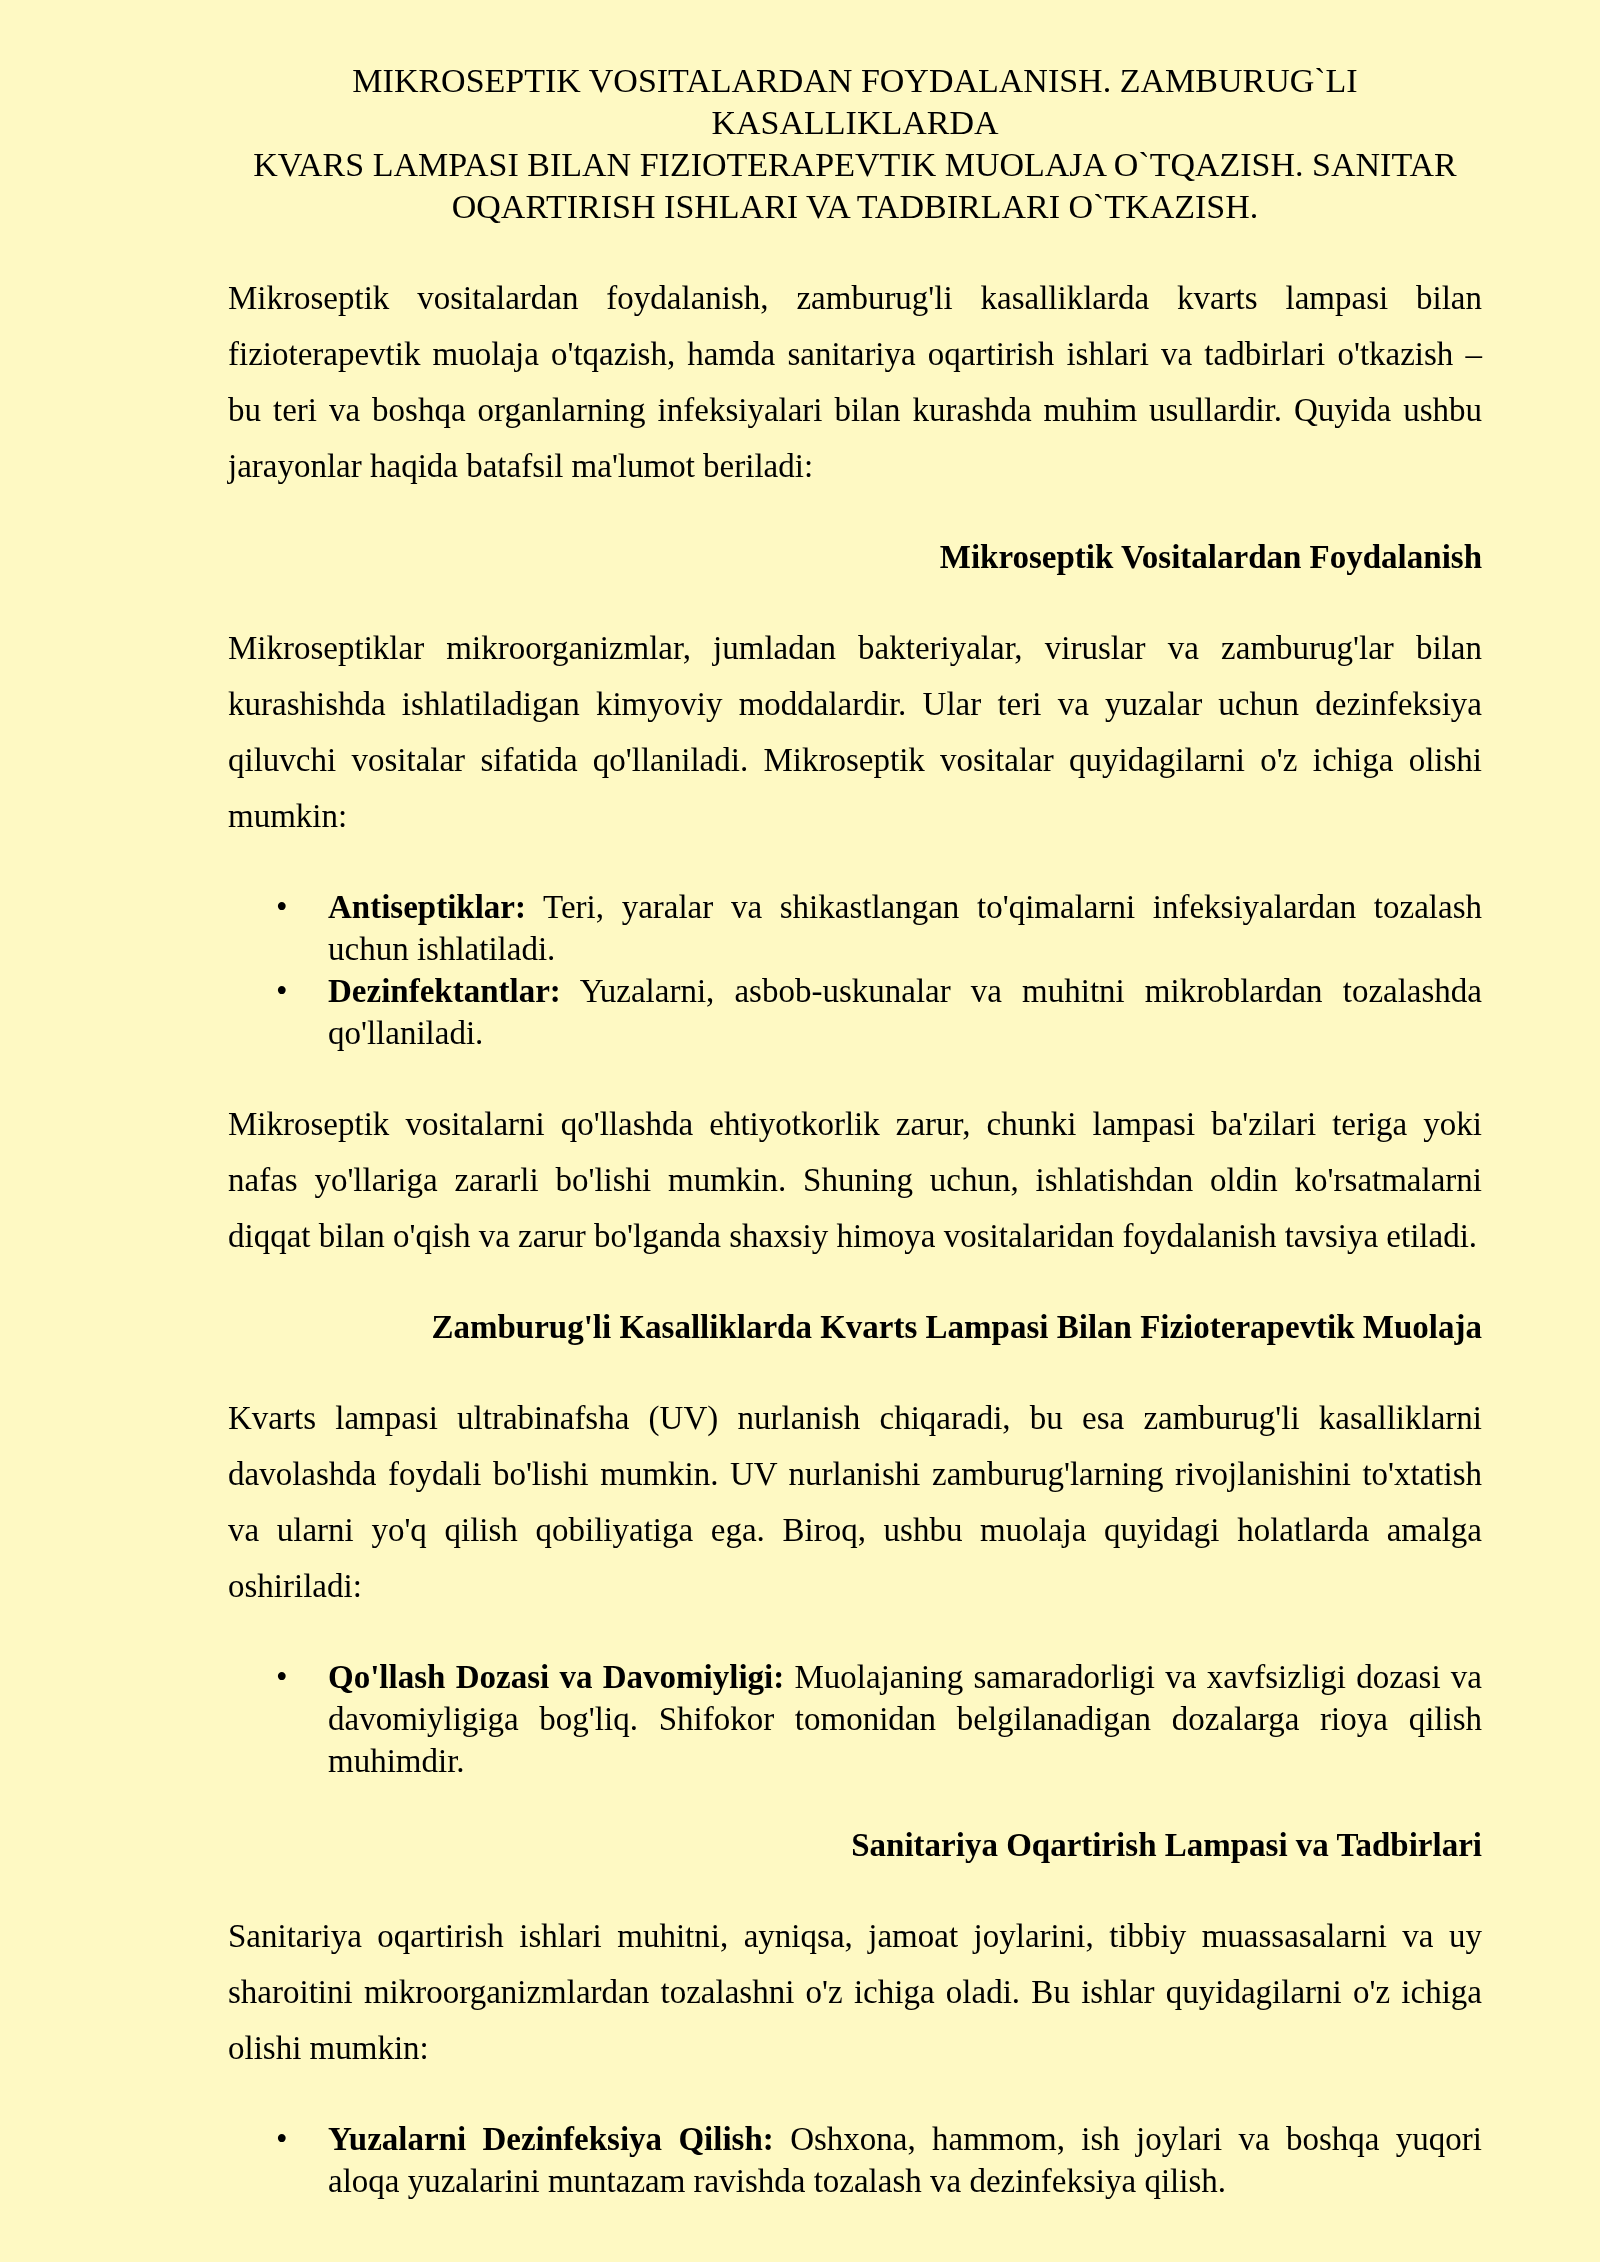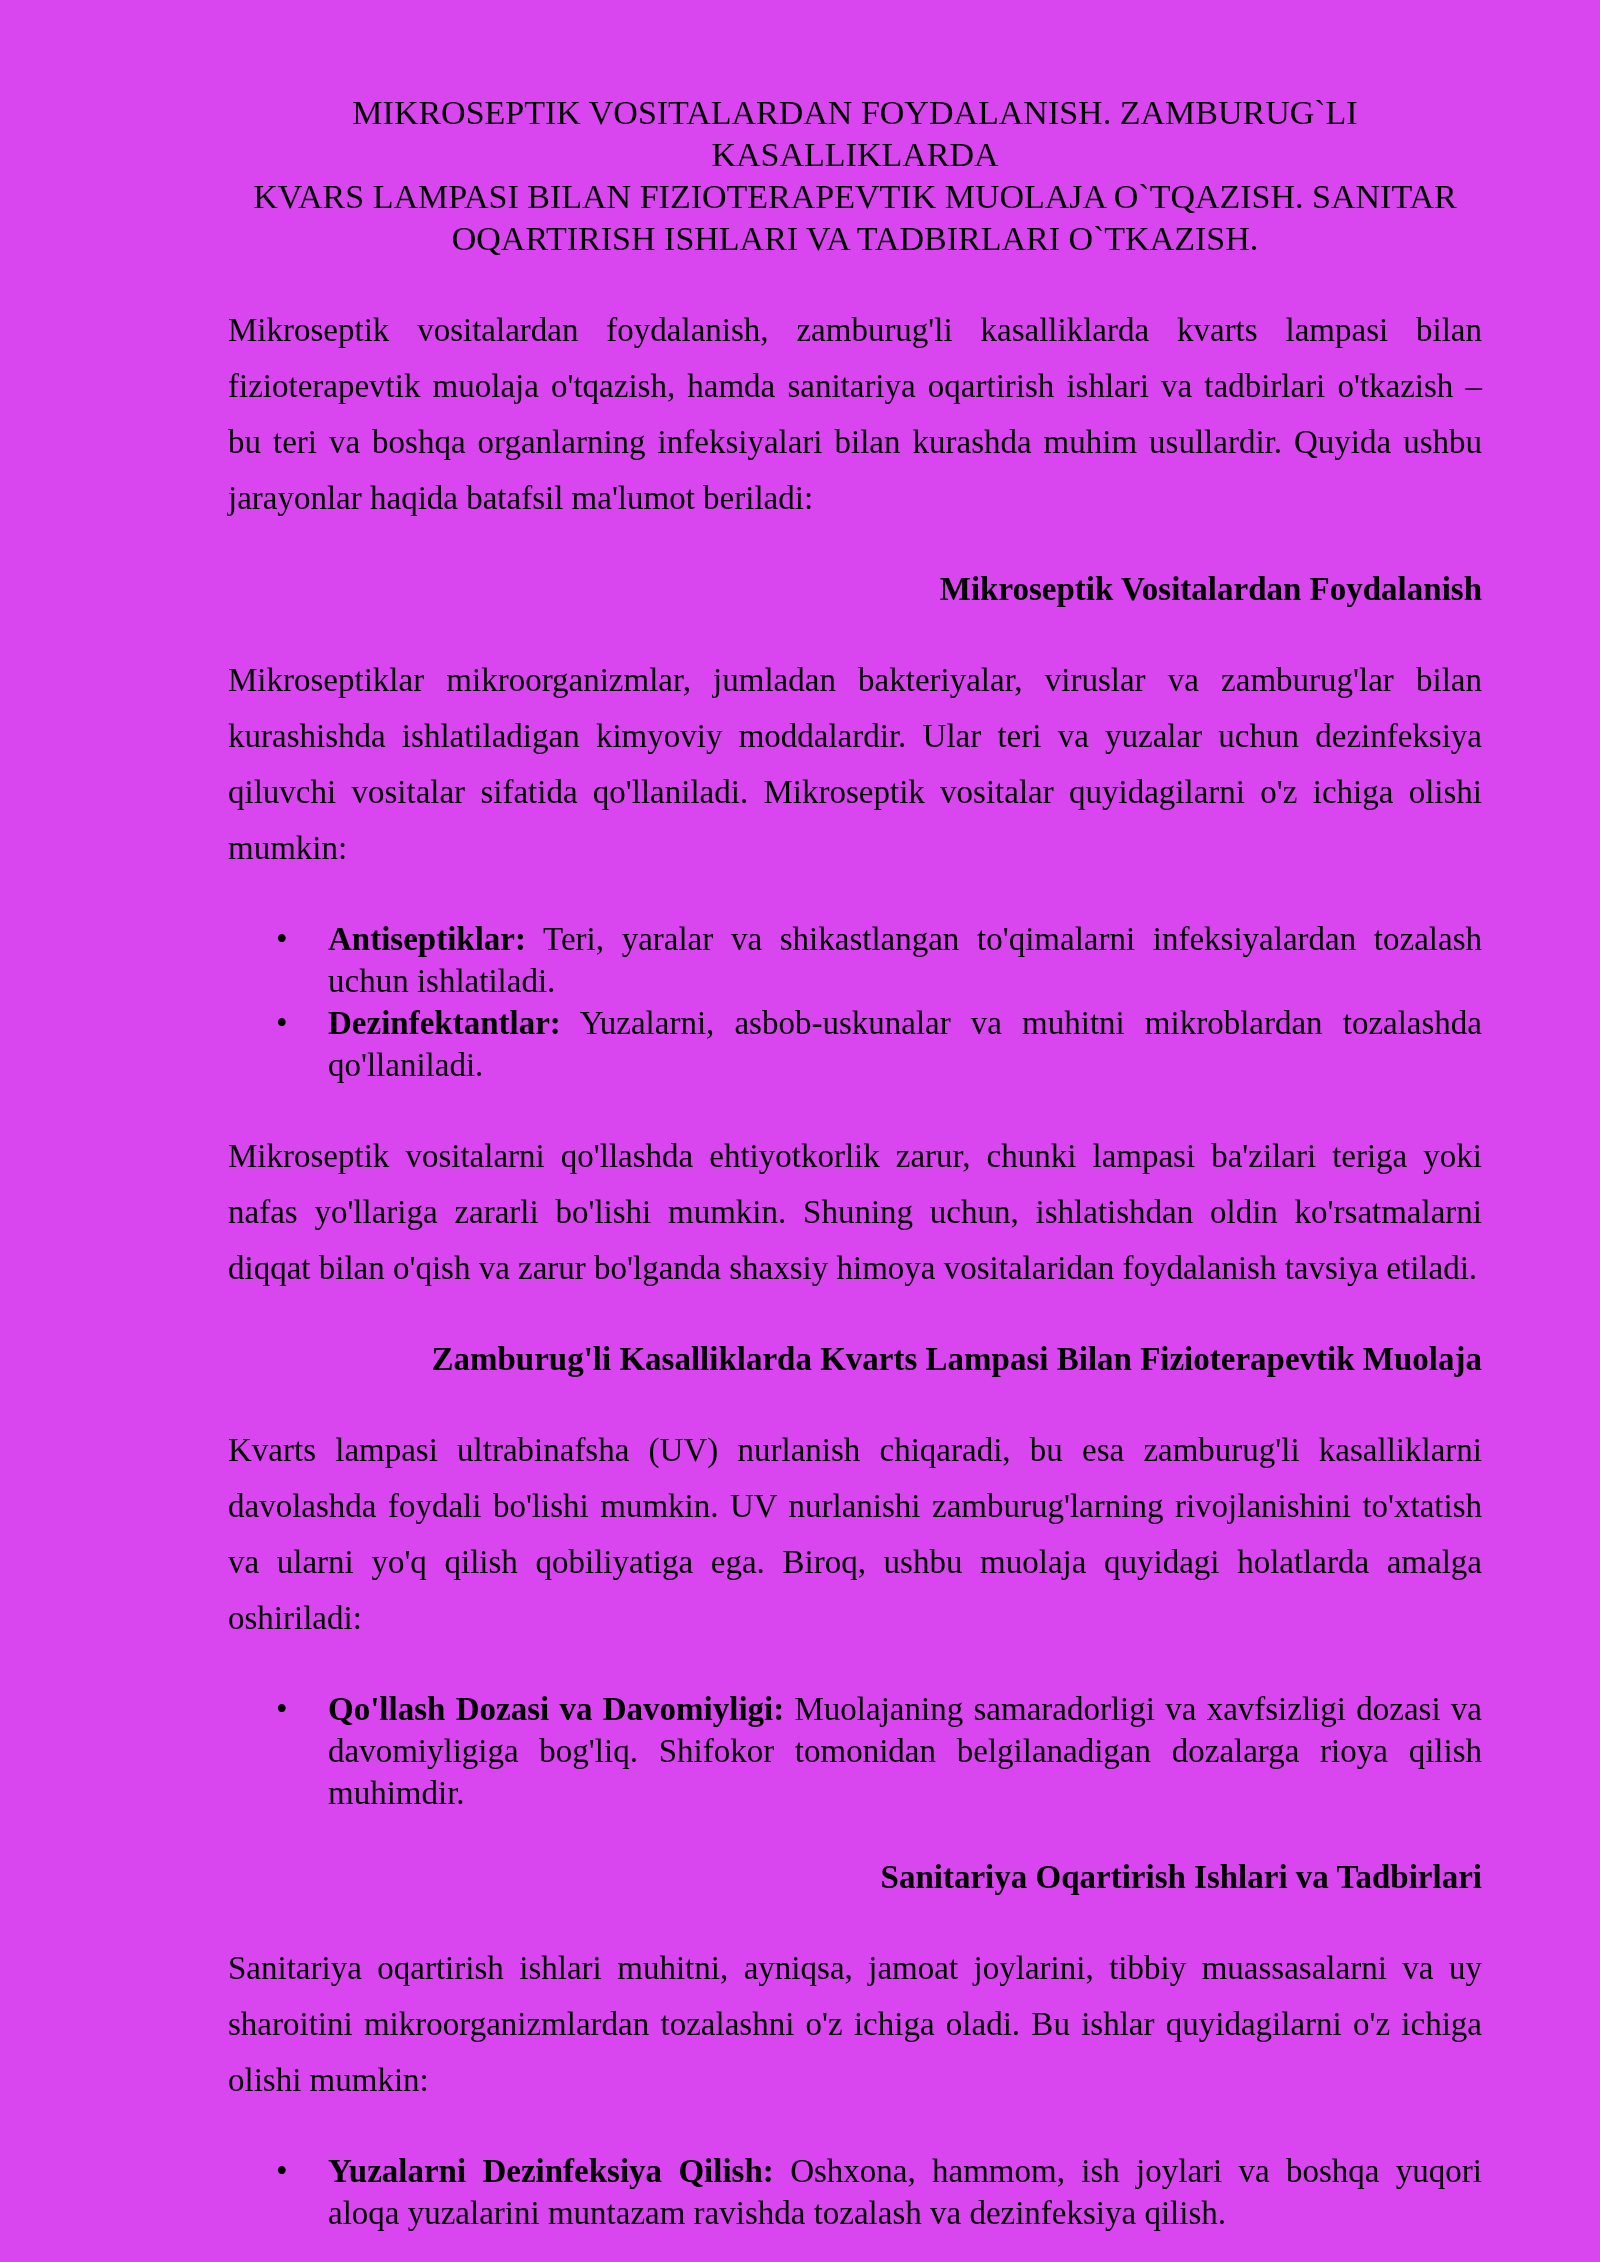--- a/index.html
+++ b/index.html
@@ -9,22 +9,22 @@
   }
   body {
     width: 1600px;
     font-family: "Liberation Serif", "DejaVu Serif", serif;
     color: #000000;
   }
   .page {
     box-sizing: border-box;
     width: 1600px;
     height: 2262px;
-    background: #d946ef;
-    padding: 92px 118px 60px 228px;
+    background: #fef9c3;
+    padding: 60px 118px 60px 228px;
     overflow: hidden;
   }
   .doc-title {
     text-align: center;
     font-size: 34px;
     line-height: 42px;
     font-weight: 400;
     margin: 0 0 42px 0;
   }
   .para {
@@ -96,21 +96,21 @@
 
   <p class="para">Kvarts lampasi ultrabinafsha (UV) nurlanish chiqaradi, bu esa zamburug'li kasalliklarni davolashda foydali bo'lishi mumkin. UV nurlanishi zamburug'larning rivojlanishini to'xtatish va ularni yo'q qilish qobiliyatiga ega. Biroq, ushbu muolaja quyidagi holatlarda amalga oshiriladi:</p>
 
   <ul class="bullets">
     <li>
       <strong>Qo'llash Dozasi va Davomiyligi:</strong>
       <span>Muolajaning samaradorligi va xavfsizligi dozasi va davomiyligiga bog'liq. Shifokor tomonidan belgilanadigan dozalarga rioya qilish muhimdir.</span>
     </li>
   </ul>
 
-  <h2 class="heading">Sanitariya Oqartirish Ishlari va Tadbirlari</h2>
+  <h2 class="heading">Sanitariya Oqartirish Lampasi va Tadbirlari</h2>
 
   <p class="para">Sanitariya oqartirish ishlari muhitni, ayniqsa, jamoat joylarini, tibbiy muassasalarni va uy sharoitini mikroorganizmlardan tozalashni o'z ichiga oladi. Bu ishlar quyidagilarni o'z ichiga olishi mumkin:</p>
 
   <ul class="bullets">
     <li>
       <strong>Yuzalarni Dezinfeksiya Qilish:</strong>
       <span>Oshxona, hammom, ish joylari va boshqa yuqori aloqa yuzalarini muntazam ravishda tozalash va dezinfeksiya qilish.</span>
     </li>
   </ul>
 

